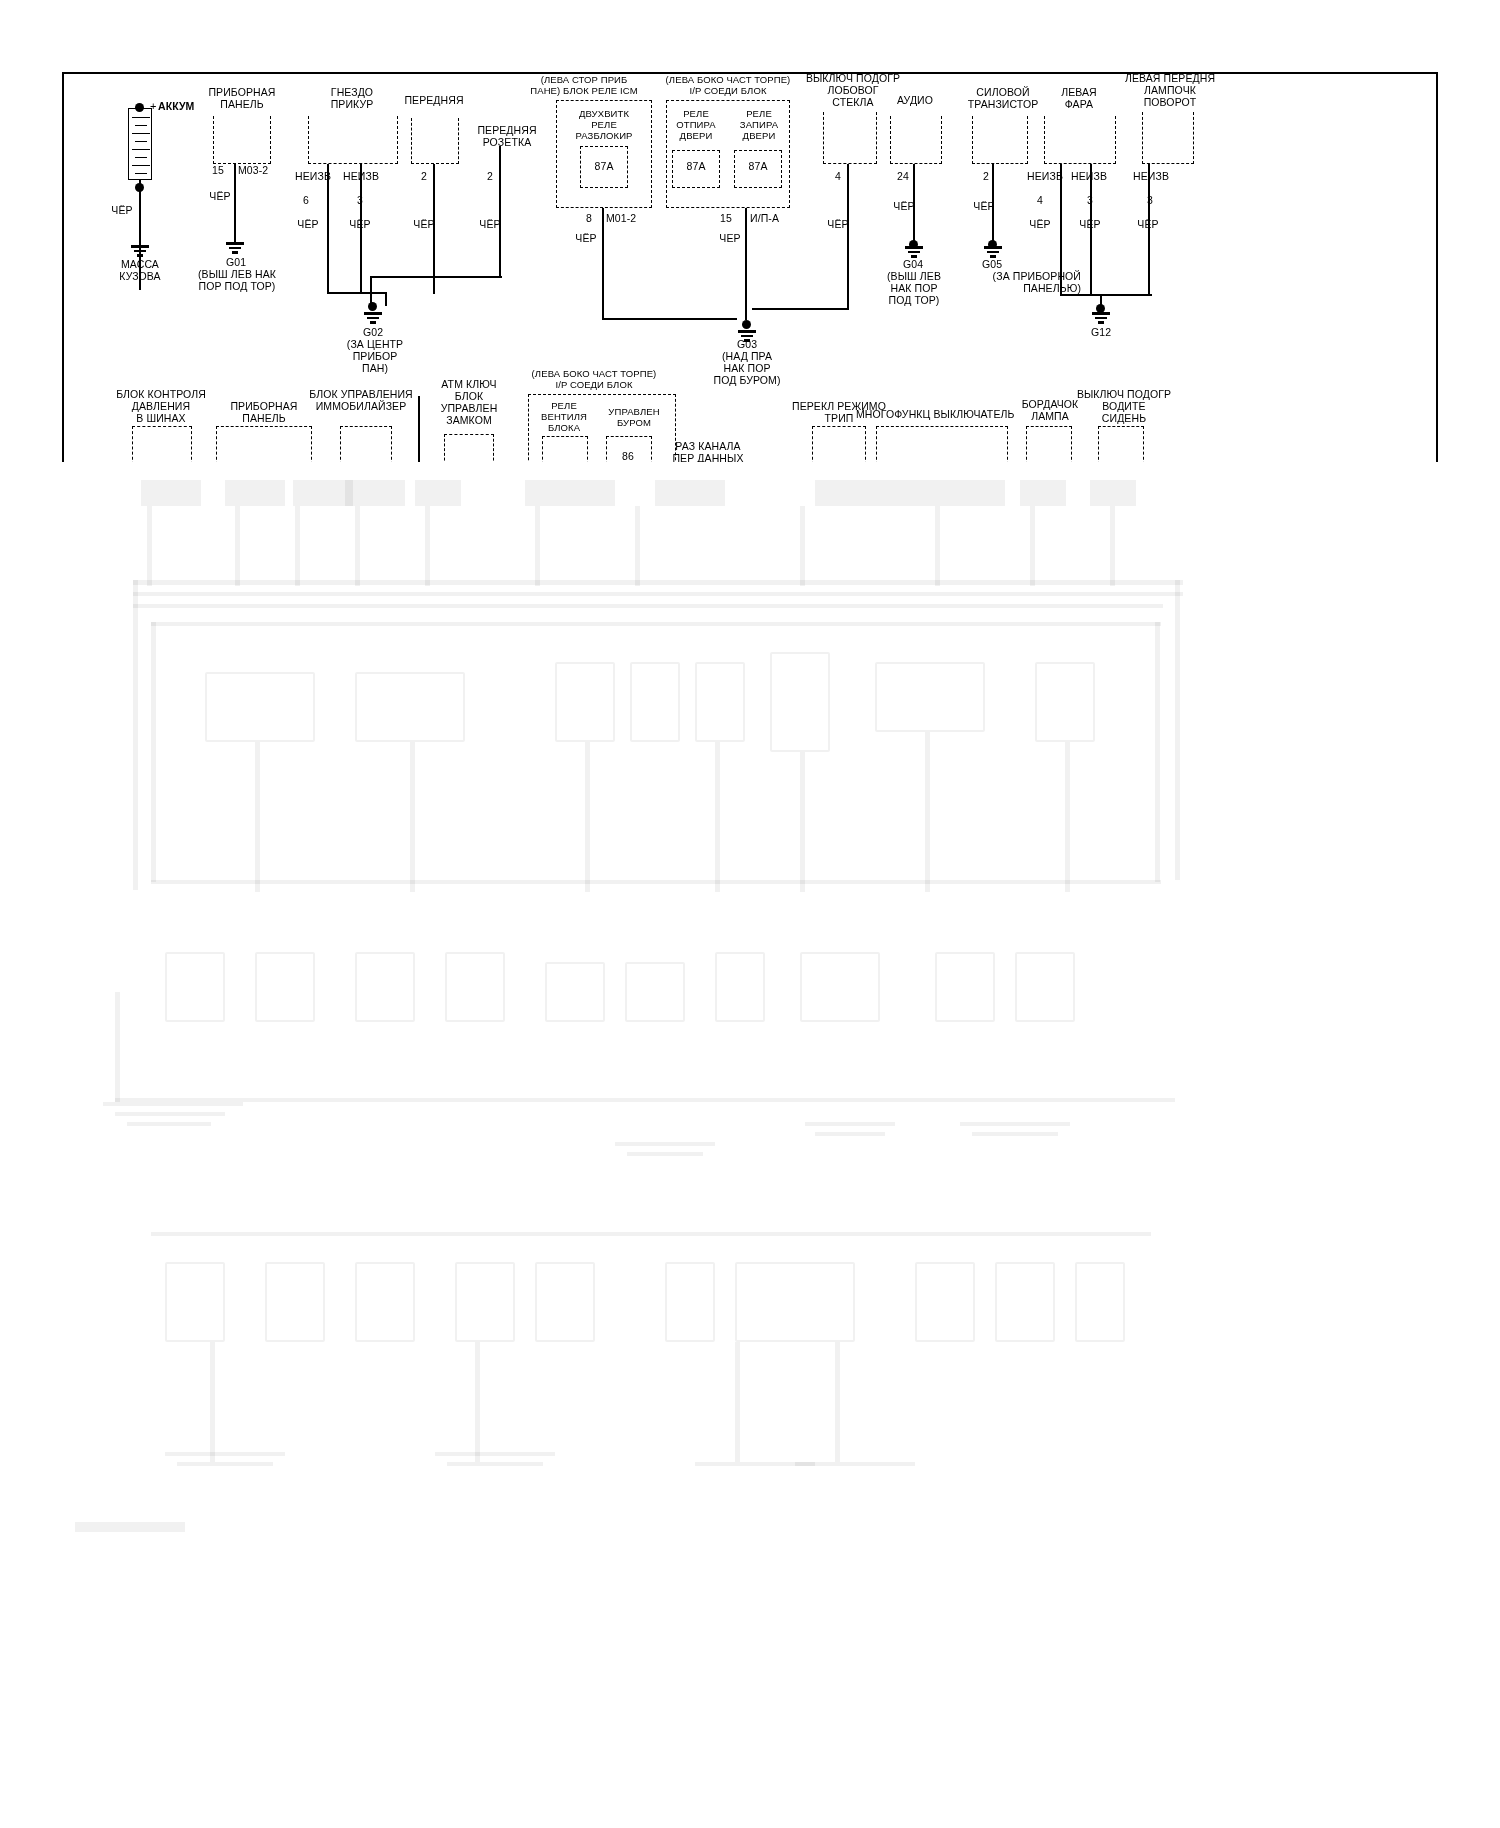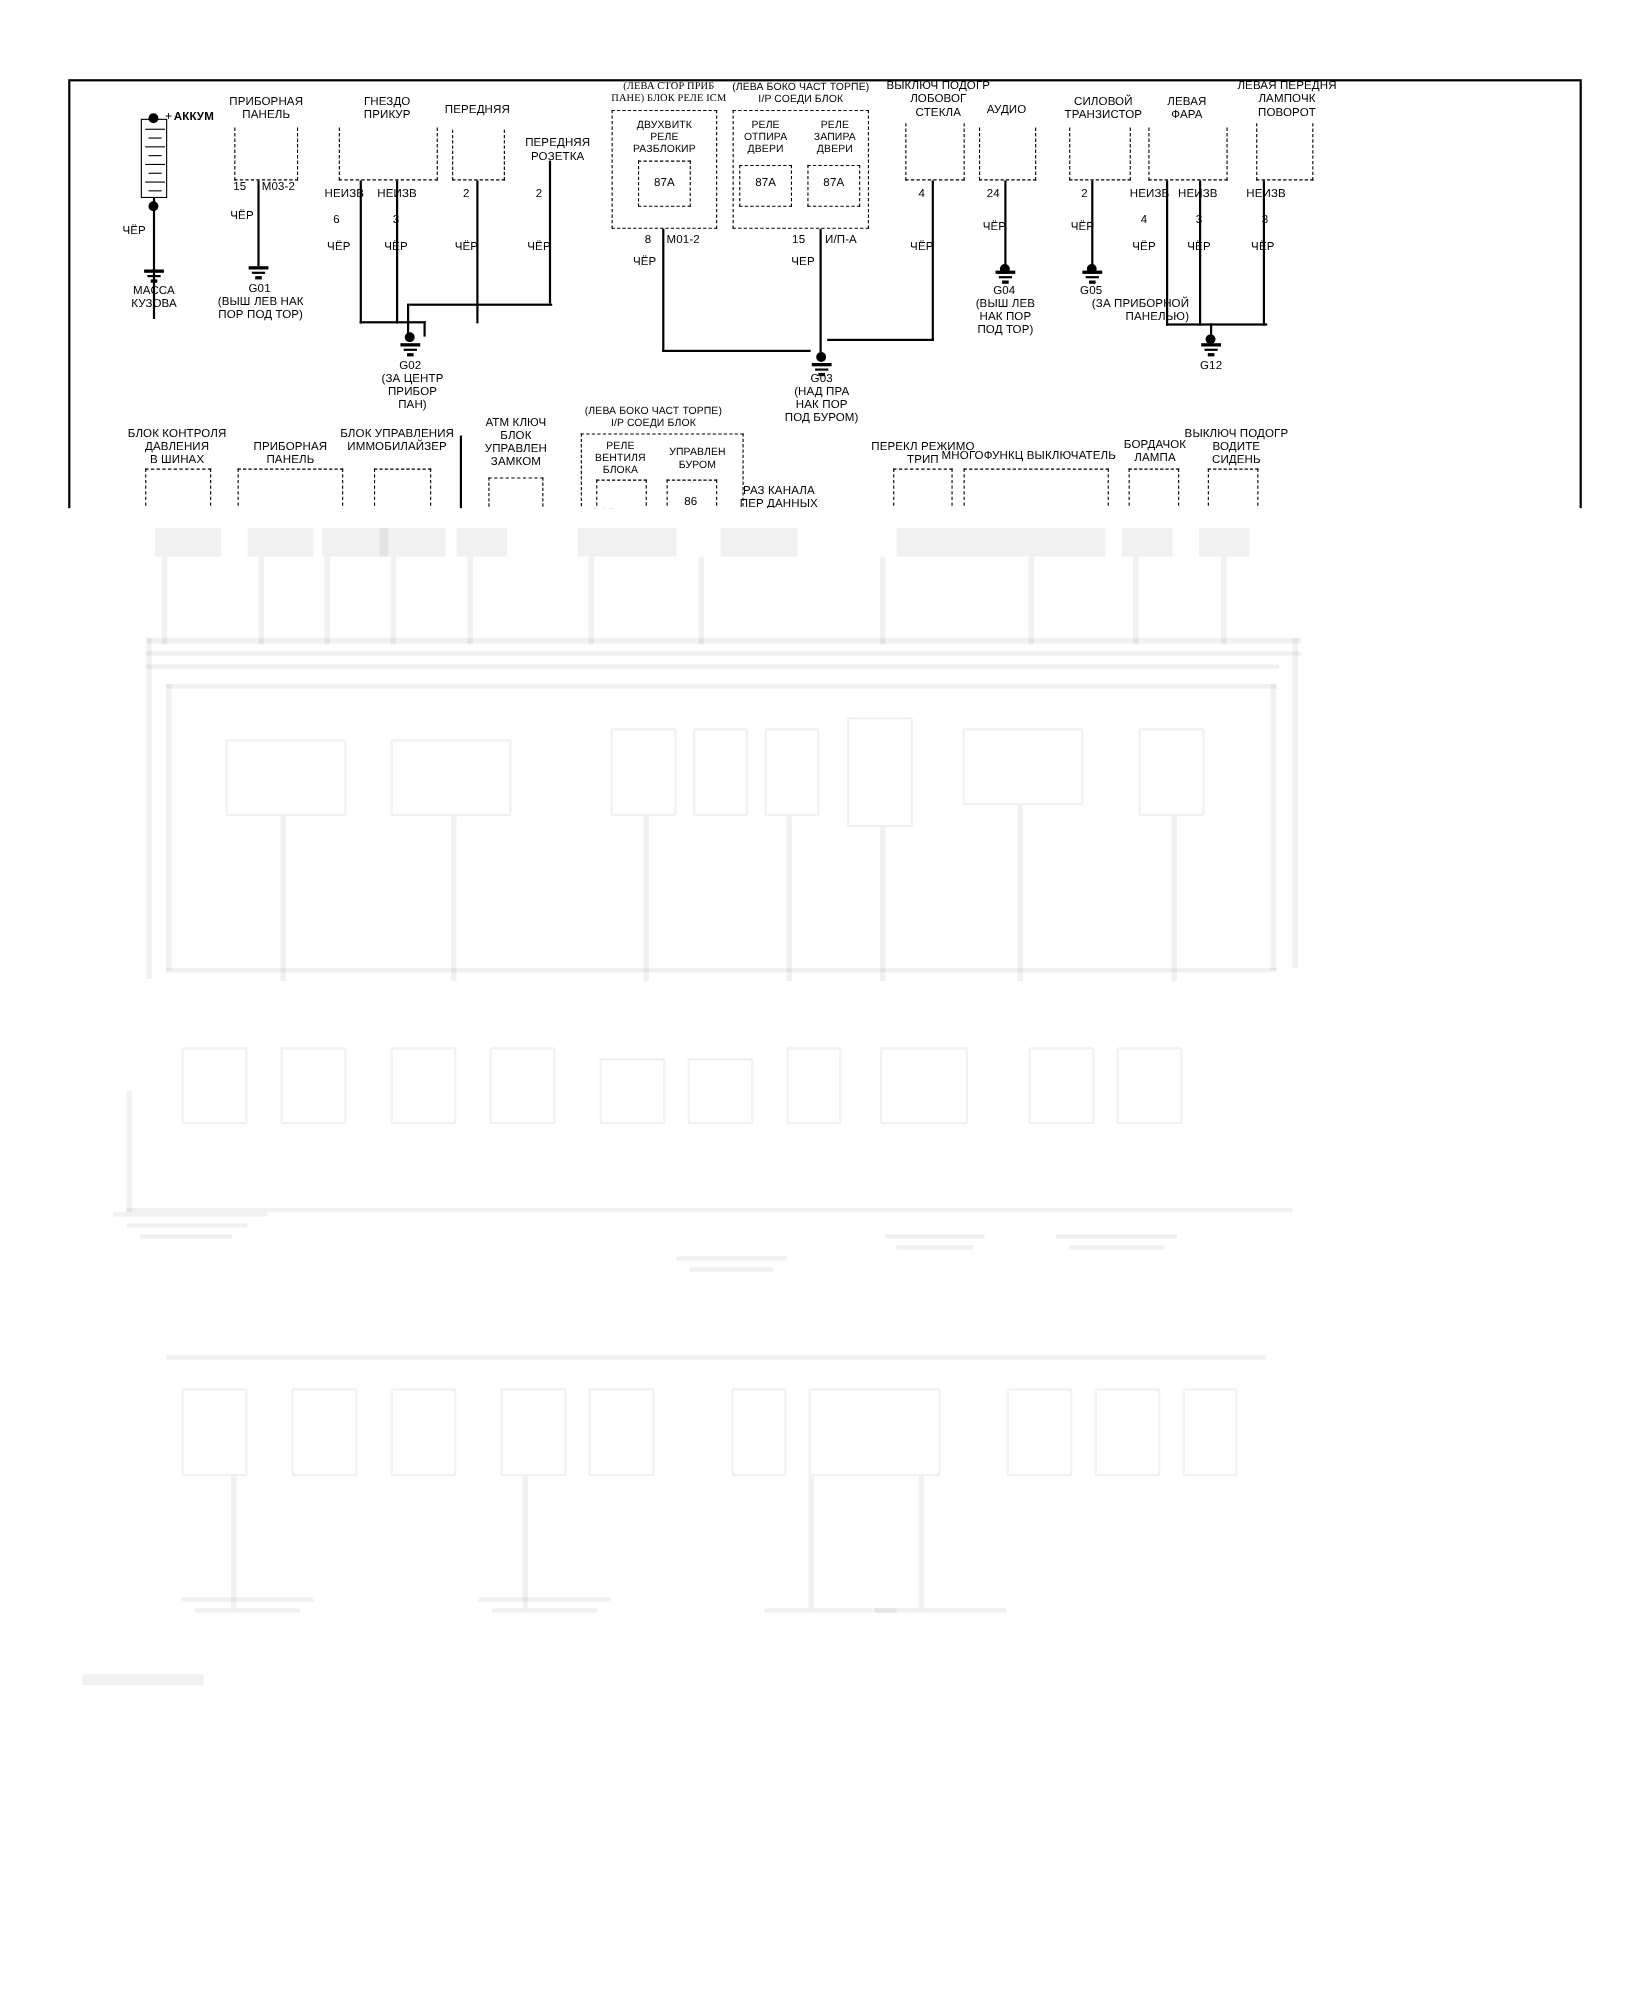--- a/index.html
+++ b/index.html
@@ -106,21 +106,21 @@
   <div class="gnd" style="left:373px;top:312px;">
     <div class="g1"></div>
       <div class="g2"></div>
       <div class="g3"></div>
   </div>
   <div class="lbl" style="left:344px;top:326px;width:58px;">G02</div>
   <div class="lbl" style="left:336px;top:338px;width:78px;">(ЗА ЦЕНТР
 ПРИБОР
 ПАН)</div>
 
-  <div class="lbl sm" style="left:544px;top:74px;width:128px;font-family:Liberation Serif, serif;">(ЛЕВА СТОР ПРИБ
+  <div class="lbl sm" style="left:520px;top:74px;width:128px;">(ЛЕВА СТОР ПРИБ
 ПАНЕ) БЛОК РЕЛЕ ICM</div>
   <div class="box" style="left:556px;top:100px;width:96px;height:108px;"></div>
   <div class="lbl sm" style="left:560px;top:108px;width:88px;">ДВУХВИТК
 РЕЛЕ
 РАЗБЛОКИР</div>
   <div class="boxs" style="left:580px;top:146px;width:48px;height:42px;"></div>
   <div class="lbl" style="left:584px;top:160px;width:40px;">87A</div>
   <div class="wire v" style="left:602px;top:208px;height:112px;"></div>
   <div class="lbl" style="left:570px;top:212px;width:22px;text-align:right;">8</div>
   <div class="lbl" style="left:606px;top:212px;width:50px;text-align:left;">M01-2</div>

